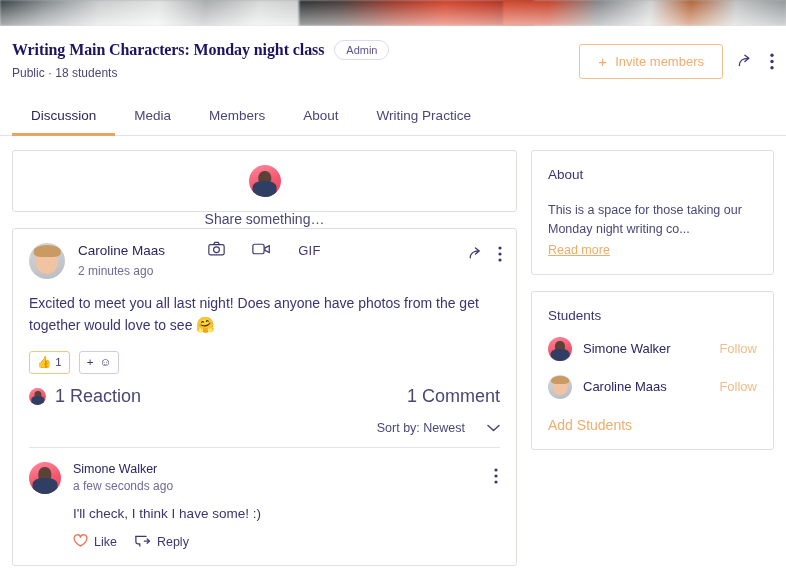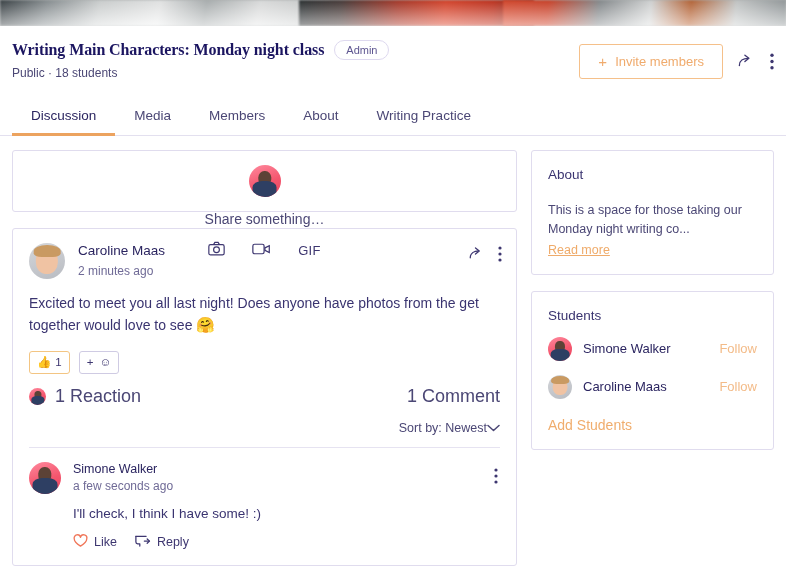--- a/index.html
+++ b/index.html
@@ -118,21 +118,21 @@
   .chip.add { border: 1px solid #cfcbe3; gap:6px; }
 
   .counts {
     display: flex; align-items: center; padding: 12px 16px 0 16px;
     font-size: 18px; color: #4b4775;
   }
   .counts .left { display: flex; align-items: center; gap: 9px; }
   .counts .right { margin-left: auto; }
 
   .sortbar {
-    display: flex; justify-content: flex-end; align-items: center; gap: 0;
+    display: flex; justify-content: flex-end; align-items: center; gap: 22px;
     padding: 14px 16px 12px 16px; font-size: 12.5px; color: #4b4775; cursor: pointer;
   }
 
   .comment-wrap { border-top: 1px solid #e6e3f1; margin: 0 16px; padding: 14px 0 0 0; }
   .comment { display: flex; gap: 12px; position: relative; padding-bottom: 14px; }
   .comment-col { flex: 1; }
   .c-author { font-size: 12.5px; color: #2b2560; }
   .c-time { font-size: 12px; color: #6f6a96; margin-top: 3px; }
   .c-text { font-size: 13.5px; color: #3a3470; margin-top: 13px; }
   .c-actions { display: flex; gap: 18px; margin-top: 13px; font-size: 12.5px; color: #3d3670; }

